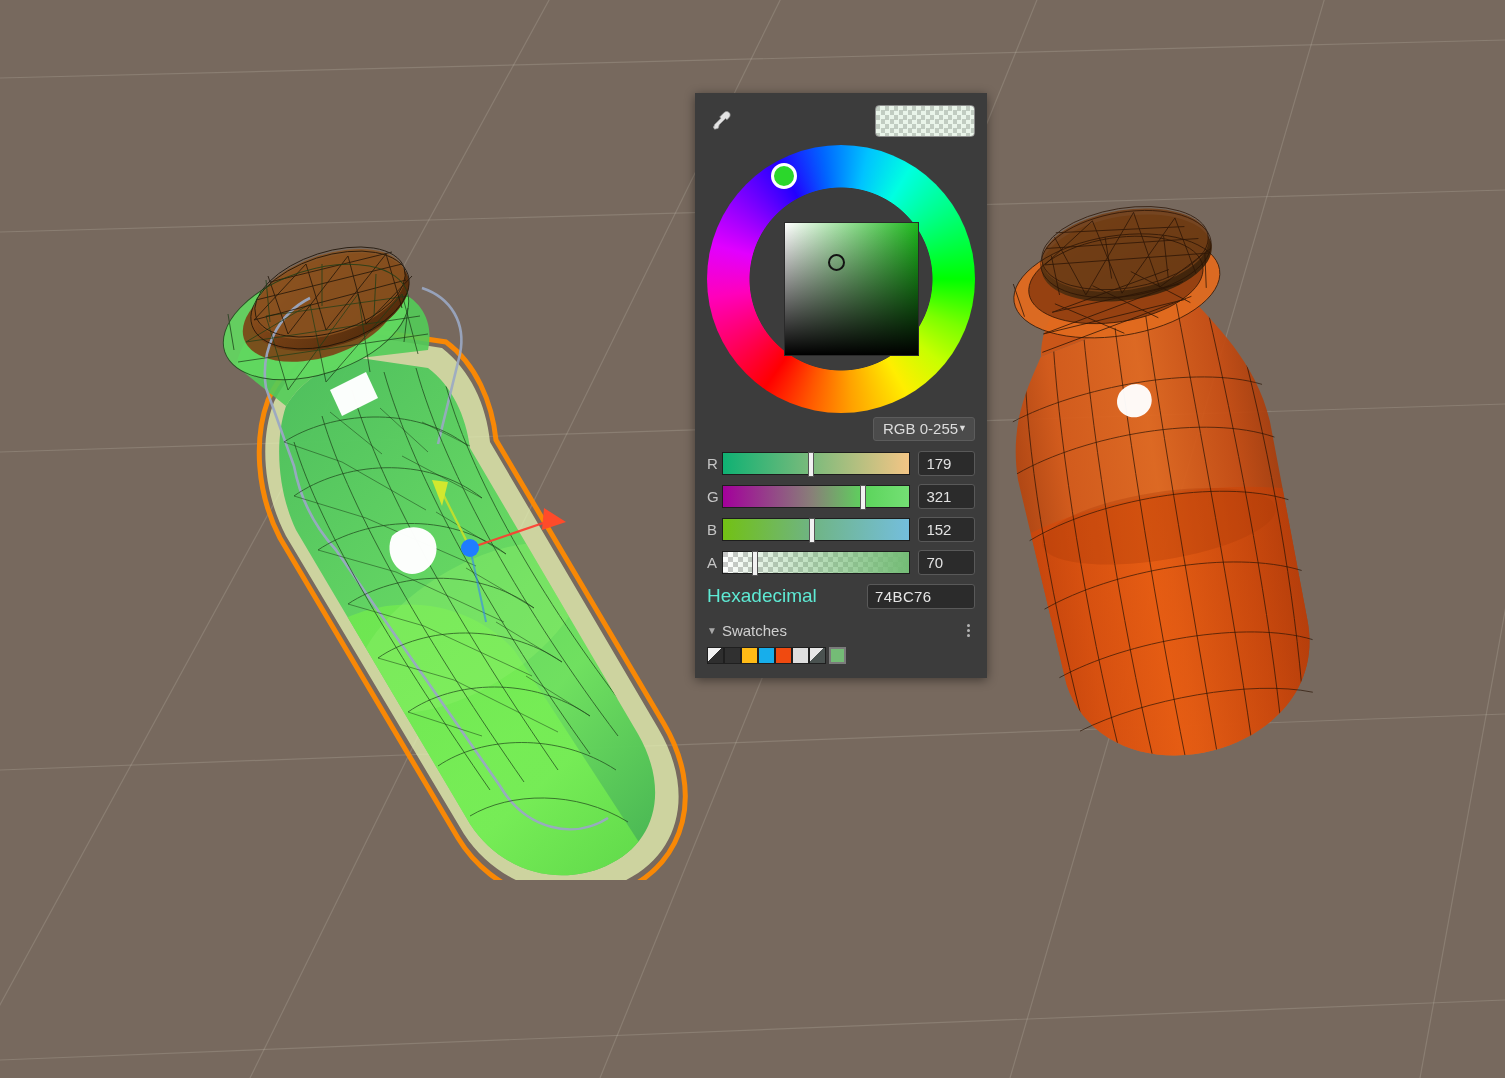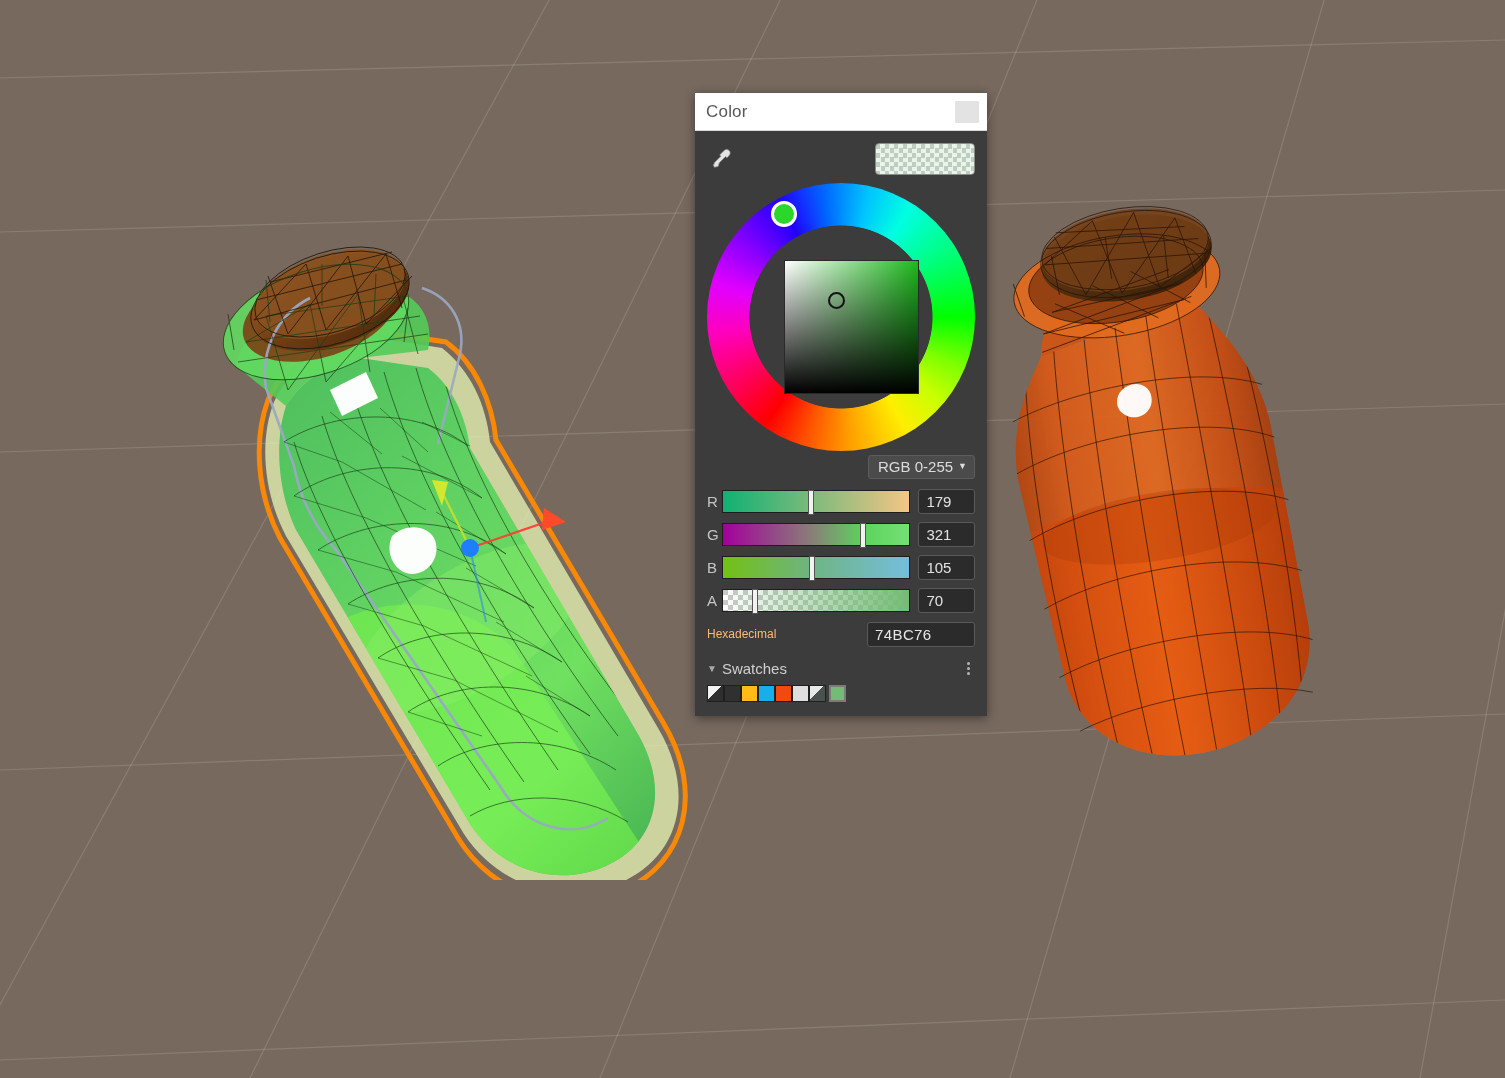--- a/index.html
+++ b/index.html
@@ -134,21 +134,21 @@
 
   
   #mode-row { display: flex; justify-content: flex-end; margin: 2px 0 9px 0; }
   #mode-select {
     background: #4b4b4b;
     border: 1px solid #5c5c5c;
     border-radius: 3px;
     color: #dcdcdc;
     font-size: 15px;
     padding: 2px 7px 3px 9px;
-    display: flex; align-items: center; gap: 5px;
+    display: flex; align-items: center; 
     cursor: pointer;
     font-family: "Liberation Sans", sans-serif;
   }
   .caret { font-size: 9px; line-height: 1; }
 
   
   .chan-row {
     display: flex;
     align-items: center;
     height: 27px;
@@ -198,21 +198,21 @@
     background-size: 100% 100%, 10px 10px;
   }
 
   
   #hex-row {
     display: flex;
     align-items: center;
     height: 28px;
     margin-top: 6px;
   }
-  #hex-label { flex: 1; font-size: 12px; color: #fdba74; }
+  #hex-label { flex: 1; font-size: 19px; color: #5eead4; }
   #hex-field {
     width: 108px; height: 25px;
     background: #2b2b2b;
     border: 1px solid #595959;
     border-radius: 3px;
     color: #e6e6e6;
     font-size: 15px;
     padding-left: 7px;
     line-height: 23px;
     letter-spacing: .4px;
@@ -486,24 +486,20 @@
       <path d="M374,278 L396,292 L372,300 Z" fill="#ff4b2a"></path>
       <line x1="300" y1="318" x2="272" y2="262" stroke="#c8e02a" stroke-width="2.2" opacity="0.9"></line>
       <path d="M262,250 L278,252 L272,276 Z" fill="#d2e82e"></path>
       <line x1="300" y1="318" x2="316" y2="392" stroke="#2f7dff" stroke-width="2" opacity="0.55"></line>
       <circle cx="300" cy="318" r="9" fill="#1f7dff"></circle>
     </g>
   </svg>
 
   <div id="color-panel">
 
-    <div id="panel-titlebar">
-      <span id="panel-title">Color</span>
-      <button id="panel-close"></button>
-    </div>
 
     <div id="panel-body">
 
       <div id="top-row">
         <div id="eyedropper">
           <svg width="22" height="22" viewBox="0 0 22 22">
             <path d="M15.2 2.6 c1.4-1.4 3.6-1.4 4.9 0 1.4 1.3 1.4 3.5 0 4.9 l-2.2 2.2 -1.3-1.3 -6.4 6.4 -1 3.4 -3.4 1 -1.2-1.2 1-3.4 6.4-6.4 -1.3-1.3z" fill="#e4e4e4" stroke="#9a9a9a" stroke-width="0.7"></path>
             <path d="M5.2 15.4 l1.4 1.4 -2.6 0.8z" fill="#c8c8c8"></path>
           </svg>
         </div>
@@ -539,21 +535,21 @@
           <div class="chan-handle" id="handle-g" style="left: 137.082px;"></div>
         </div>
         <div class="chan-field">321</div>
       </div>
 
       <div class="chan-row">
         <span class="chan-label">B</span>
         <div class="chan-track" id="track-b">
           <div class="chan-handle" id="handle-b" style="left: 86.118px;"></div>
         </div>
-        <div class="chan-field">105</div>
+        <div class="chan-field">152</div>
       </div>
 
       <div class="chan-row">
         <span class="chan-label">A</span>
         <div class="chan-track" id="track-a">
           <div class="chan-handle" id="handle-a" style="left: 29.202px;"></div>
         </div>
         <div class="chan-field">70</div>
       </div>
 

